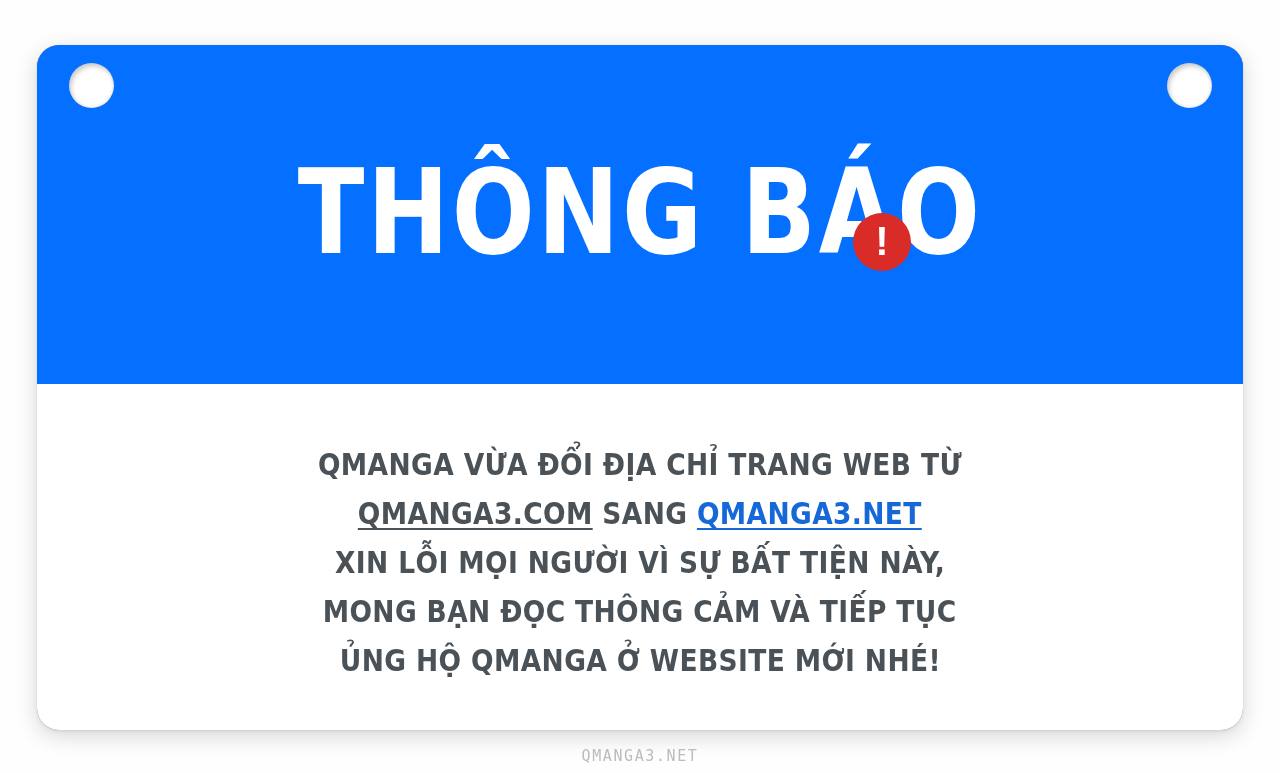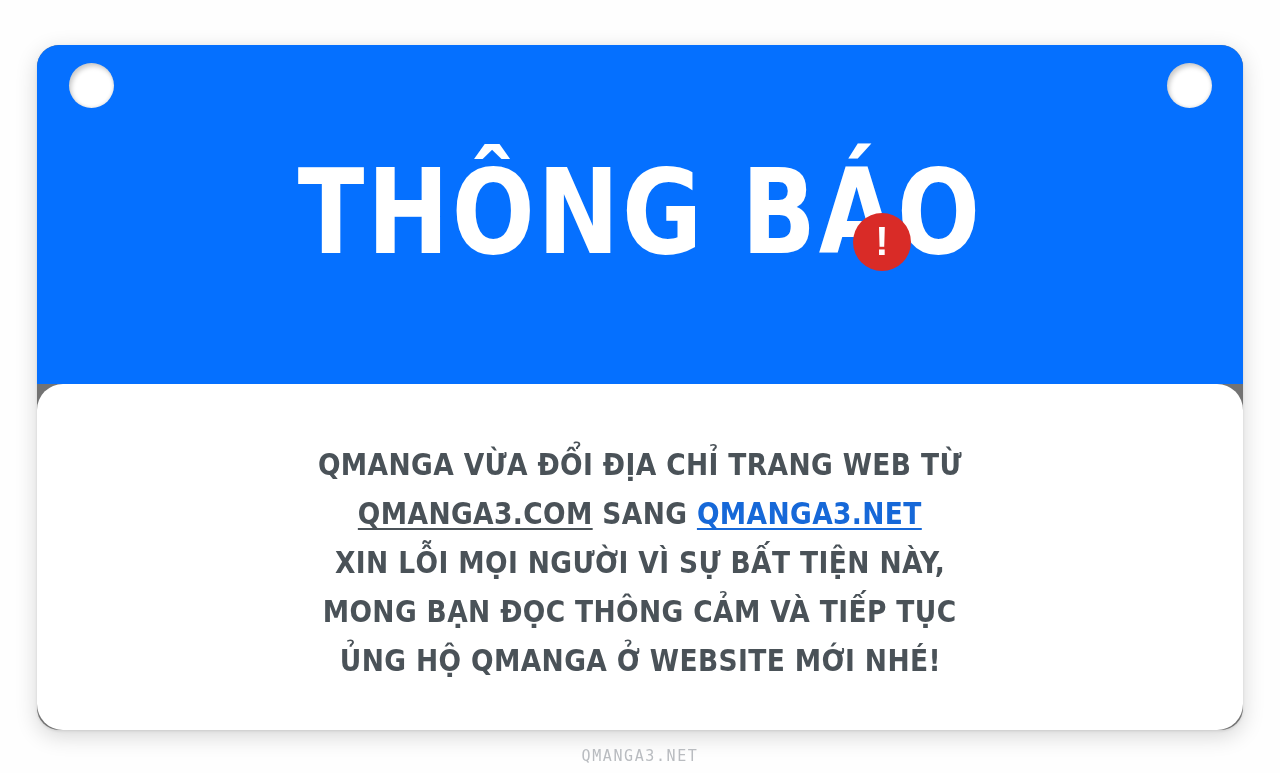--- a/index.html
+++ b/index.html
@@ -102,21 +102,20 @@
     top: 339px;
     width: 100%;
     height: 346px;
     background: #ffffff;
     display: flex;
     flex-direction: column;
     align-items: center;
     justify-content: center;
     padding-top: 11px;
     box-sizing: border-box;
-    border-radius: 26px;
   }
   .body-line {
     font-family: "Liberation Sans Narrow", "DejaVu Sans Condensed", "Liberation Sans", sans-serif;
     font-weight: 700;
     font-size: 31px;
     letter-spacing: 0.4px;
     color: #4a5258;
     line-height: 1.58;
     text-align: center;
     white-space: nowrap;

